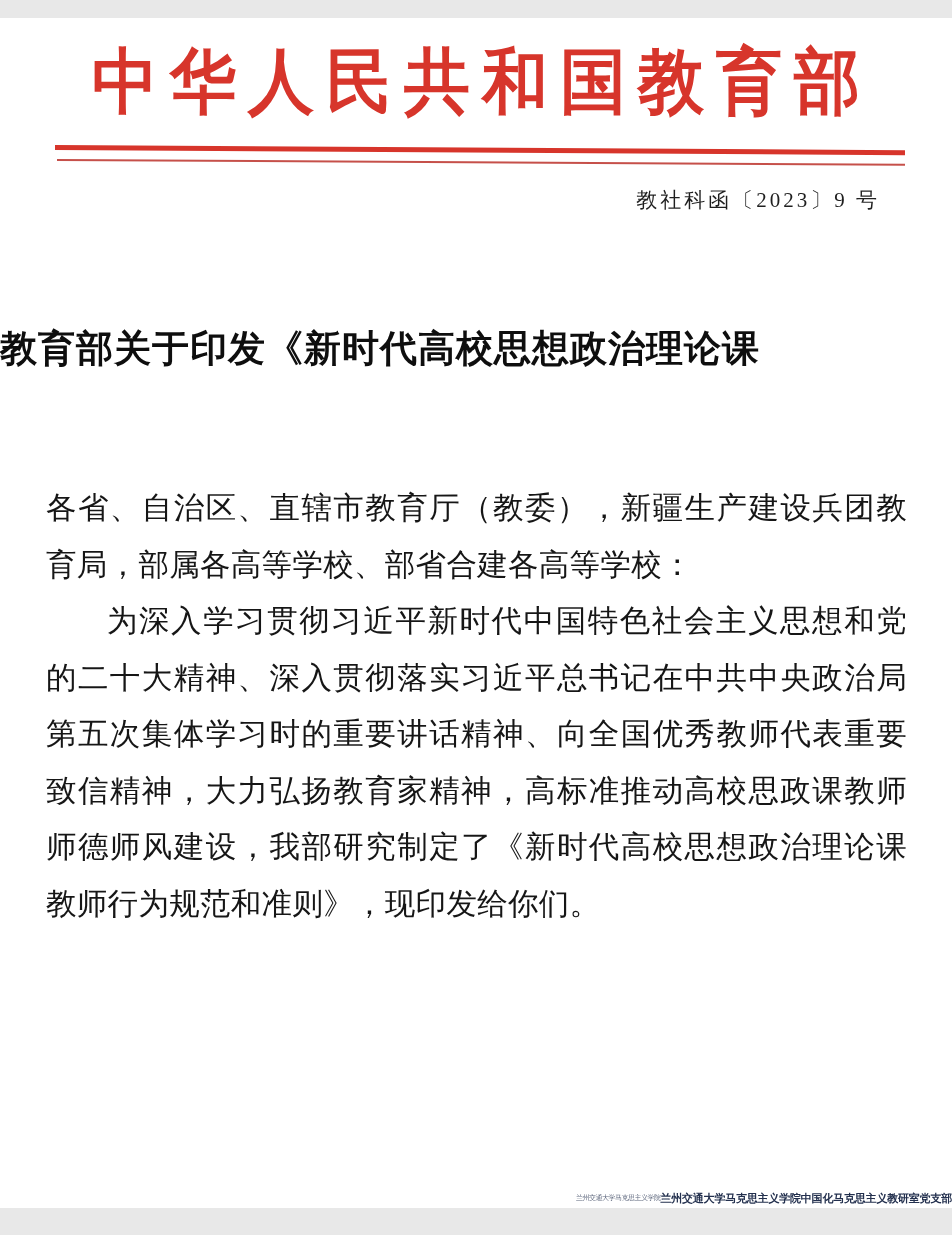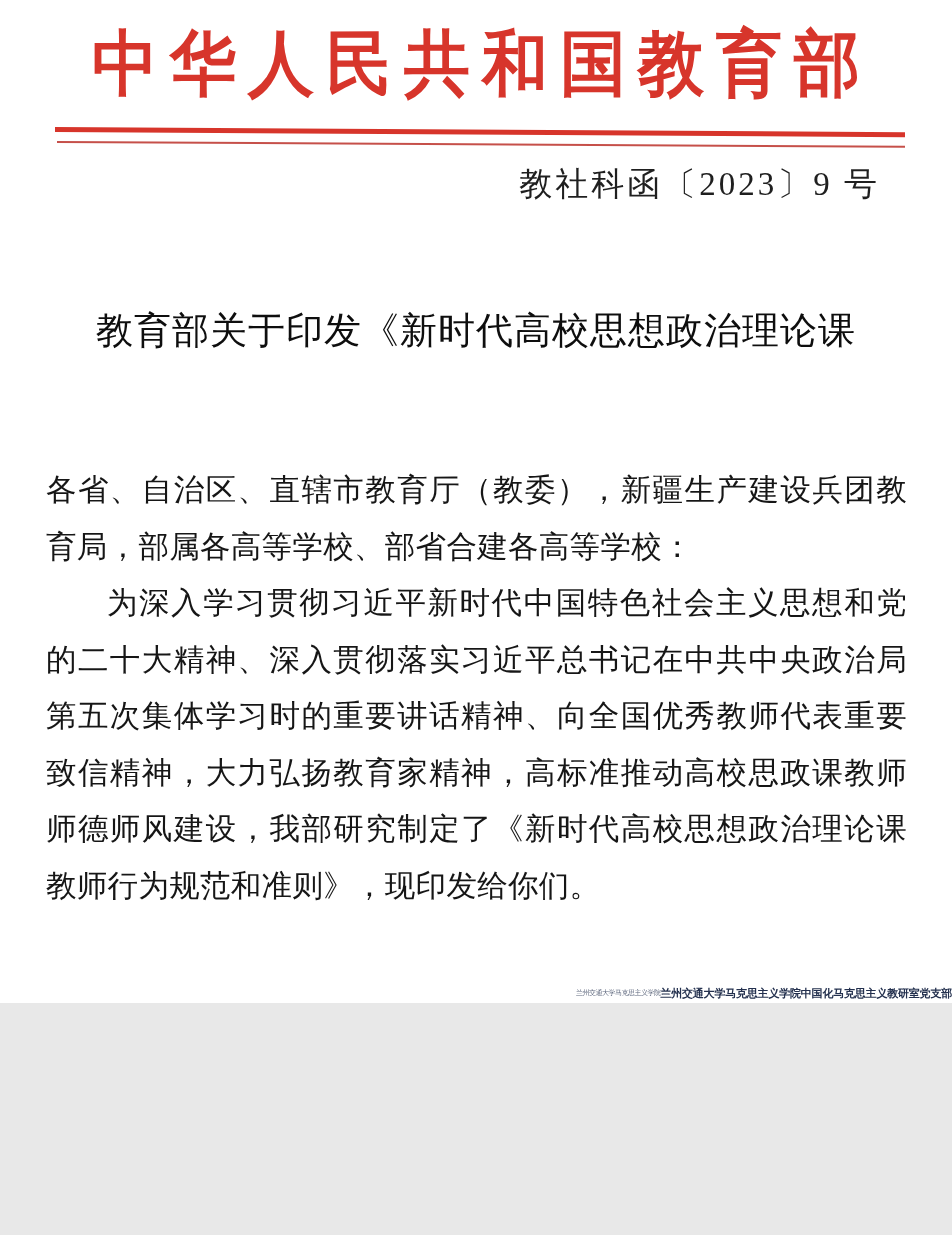--- a/index.html
+++ b/index.html
@@ -3,22 +3,22 @@
 <meta charset="utf-8">
 <style>
   html, body {
     margin: 0;
     padding: 0;
     background: #e8e8e8;
   }
   .page {
     position: relative;
     width: 952px;
-    height: 1003px;
-    margin: 0 auto;
+    height: 1190px;
+    margin: 18px auto;
     background: #ffffff;
     overflow: hidden;
     font-family: "Liberation Serif", "DejaVu Serif", serif;
   }
   .ministry-header {
     position: absolute;
     top: 16px;
     left: 0;
     width: 100%;
     text-align: center;
@@ -46,35 +46,34 @@
     top: 141px;
     left: 57px;
     width: 848px;
     height: 2px;
     background: #c6504a;
     transform: rotate(0.32deg);
     transform-origin: left center;
   }
   .doc-number {
     position: absolute;
-    top: 162px;
+    top: 168px;
     right: 72px;
-    font-size: 33px;
+    font-size: 21px;
     color: #1f1f1f;
     letter-spacing: 3px;
     white-space: nowrap;
   }
   .doc-title {
     position: absolute;
     top: 300px;
     left: 0;
     width: 100%;
-    text-align: center;
     font-size: 37px;
-    font-weight: normal;
+    font-weight: bold;
     color: #0e0e0e;
     line-height: 61px;
     letter-spacing: 1px;
     white-space: nowrap;
   }
   .doc-body {
     position: absolute;
     top: 462px;
     left: 46px;
     width: 861px;

